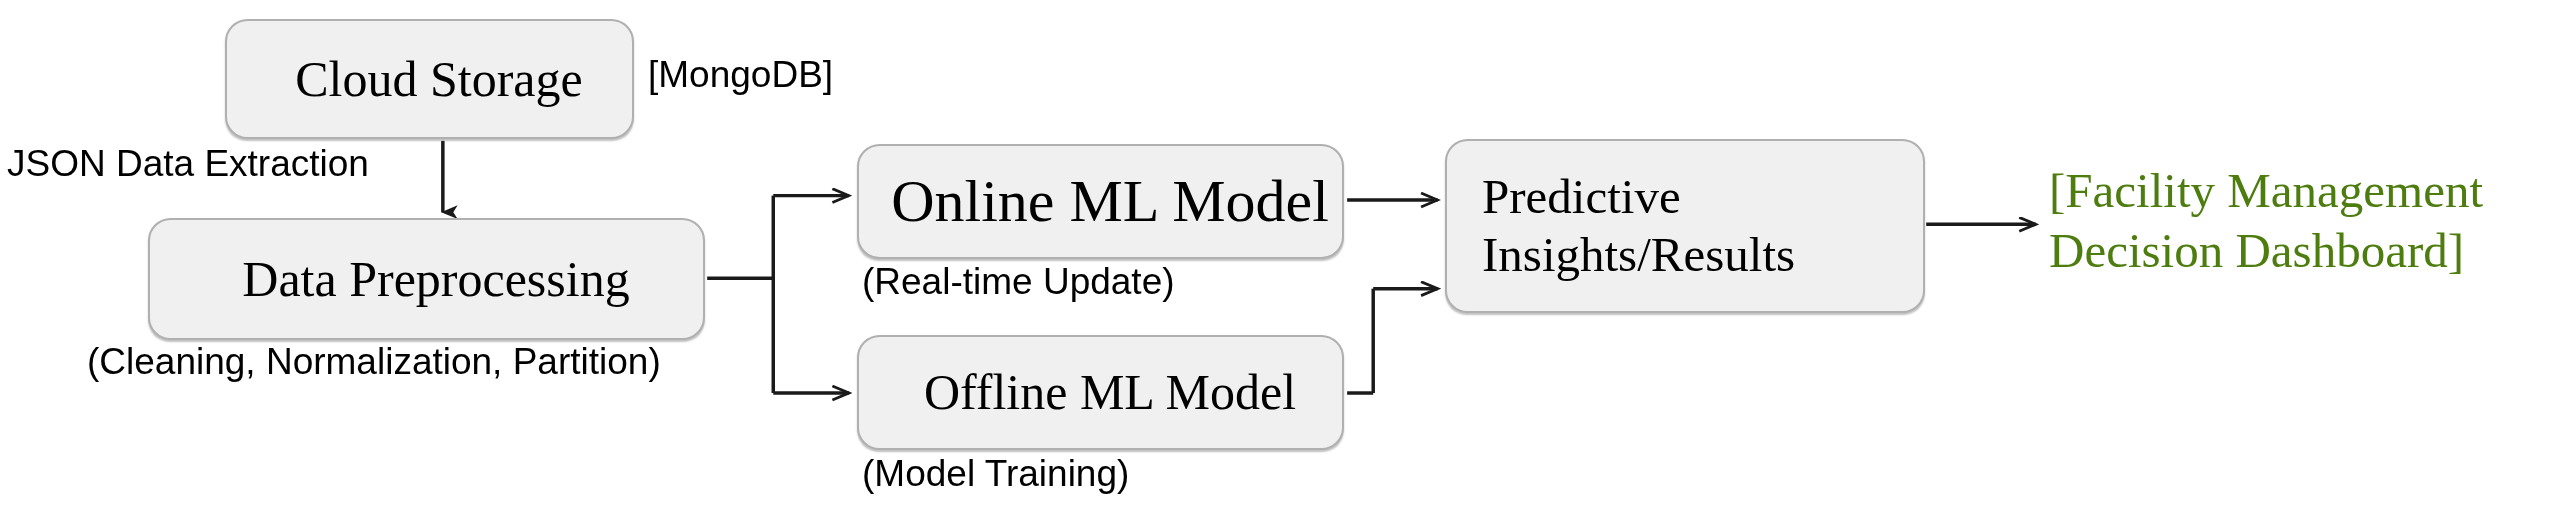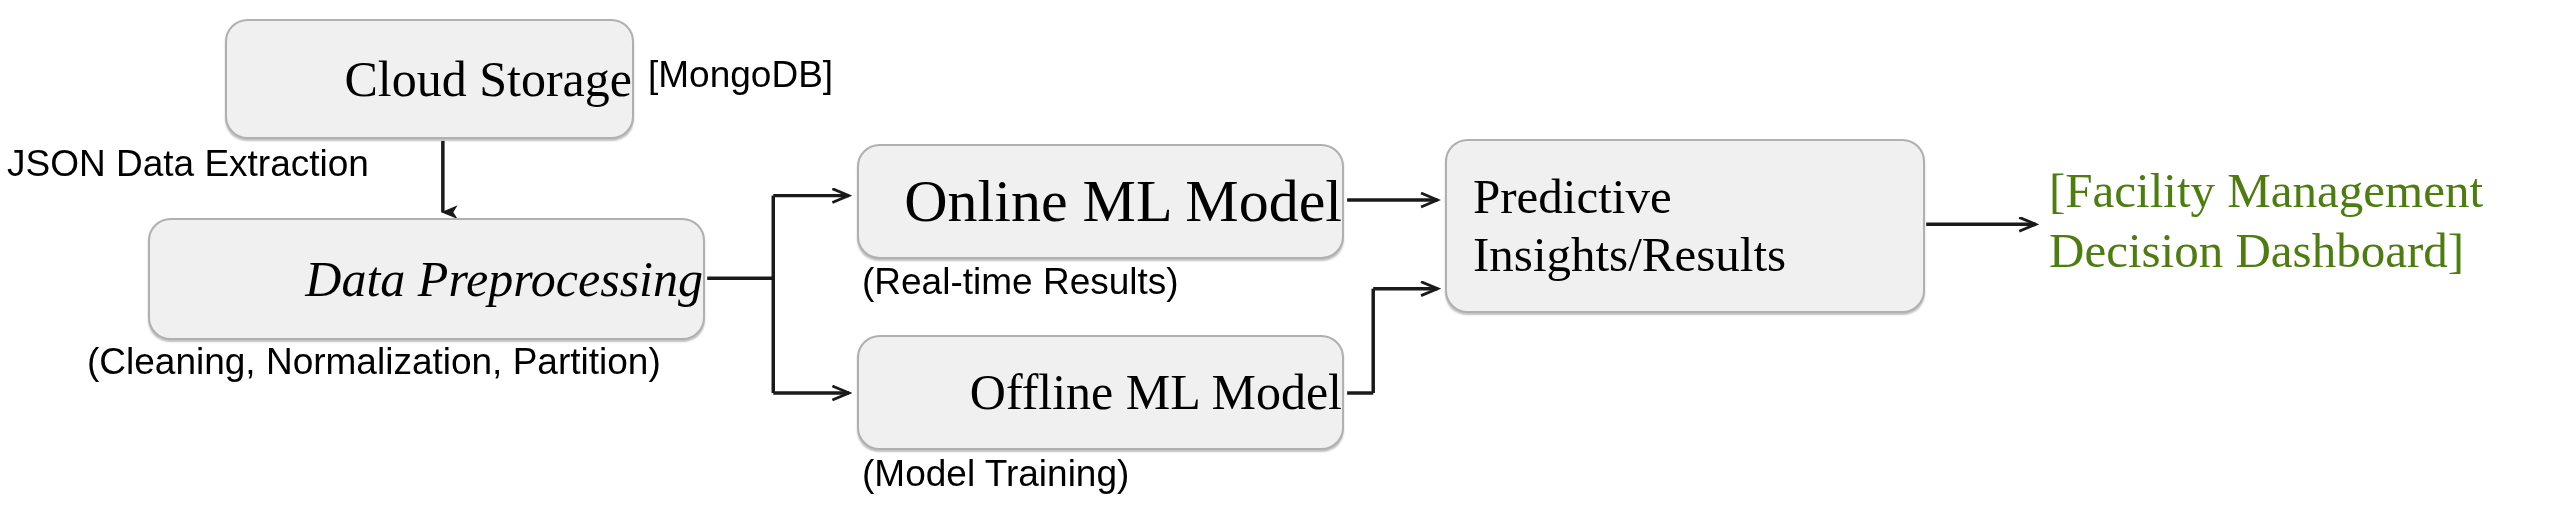--- a/index.html
+++ b/index.html
@@ -31,21 +31,21 @@
     box-shadow: 0 2.6px 1.7px -0.9px rgba(120,120,120,0.45);
   }
   .node-label {
     font-family: "Liberation Serif", "DejaVu Serif", serif;
     color: #000000;
     line-height: 1.18;
     white-space: pre-line;
   }
   .center-label {
     width: 100%;
-    text-align: right;
+    text-align: center;
     padding-left: 19px;
   }
   .left-label {
     text-align: left;
   }
   .caption {
     position: absolute;
     font-family: Liberation Sans, sans-serif;
     color: #000000;
     white-space: nowrap;
@@ -63,24 +63,24 @@
     top: 0;
     width: 2576px;
     height: 513px;
     pointer-events: none;
   }
   
   #node-cloud-storage   { left: 225px;  top: 19px;  width: 409px; height: 120px; }
   #node-data-preprocessing { left: 148px; top: 218px; width: 557px; height: 122px; }
   #node-online-model    { left: 857px;  top: 144px; width: 487px; height: 115px; }
   #node-offline-model   { left: 857px;  top: 335px; width: 487px; height: 115px; }
-  #node-predictive      { left: 1445px; top: 139px; width: 480px; height: 174px; padding-left: 26px; }
+  #node-predictive      { left: 1445px; top: 139px; width: 480px; height: 174px; padding-left: 35px; }
 
   #label-cloud-storage       { font-size: 50px; }
-  #label-data-preprocessing  { font-size: 50px; font-style: italic; }
+  #label-data-preprocessing  { font-size: 50px; }
   #label-online-model        { font-size: 60px; }
   #label-offline-model       { font-size: 50px; }
   #label-predictive          { font-size: 49px; }
 
   #caption-mongodb    { left: 648px;  top: 54px;  font-size: 37px; }
   #caption-json       { left: 7px;    top: 143px; font-size: 37px; }
   #caption-cleaning   { left: 87px;  top: 341px; font-size: 37px; }
   #caption-realtime   { left: 862px;  top: 261px; font-size: 37px; }
   #caption-batch      { left: 862px;  top: 453px; font-size: 37px; }
   #text-dashboard     { left: 2049px; top: 161px; font-size: 49px; }
@@ -134,21 +134,21 @@
   <div class="caption" id="caption-json">JSON Data  Extraction</div>
 
   <div class="node" id="node-data-preprocessing">
     <div class="node-label center-label" id="label-data-preprocessing">Data Preprocessing</div>
   </div>
   <div class="caption" id="caption-cleaning">(Cleaning,  Normalization,  Partition)</div>
 
   <div class="node" id="node-online-model">
     <div class="node-label center-label" id="label-online-model">Online ML Model</div>
   </div>
-  <div class="caption" id="caption-realtime">(Real-time  Results)</div>
+  <div class="caption" id="caption-realtime">(Real-time  Update)</div>
 
   <div class="node" id="node-offline-model">
     <div class="node-label center-label" id="label-offline-model">Offline ML Model</div>
   </div>
   <div class="caption" id="caption-batch">(Model  Training)</div>
 
   <div class="node" id="node-predictive">
     <div class="node-label left-label" id="label-predictive">Predictive
 Insights/Results</div>
   </div>

